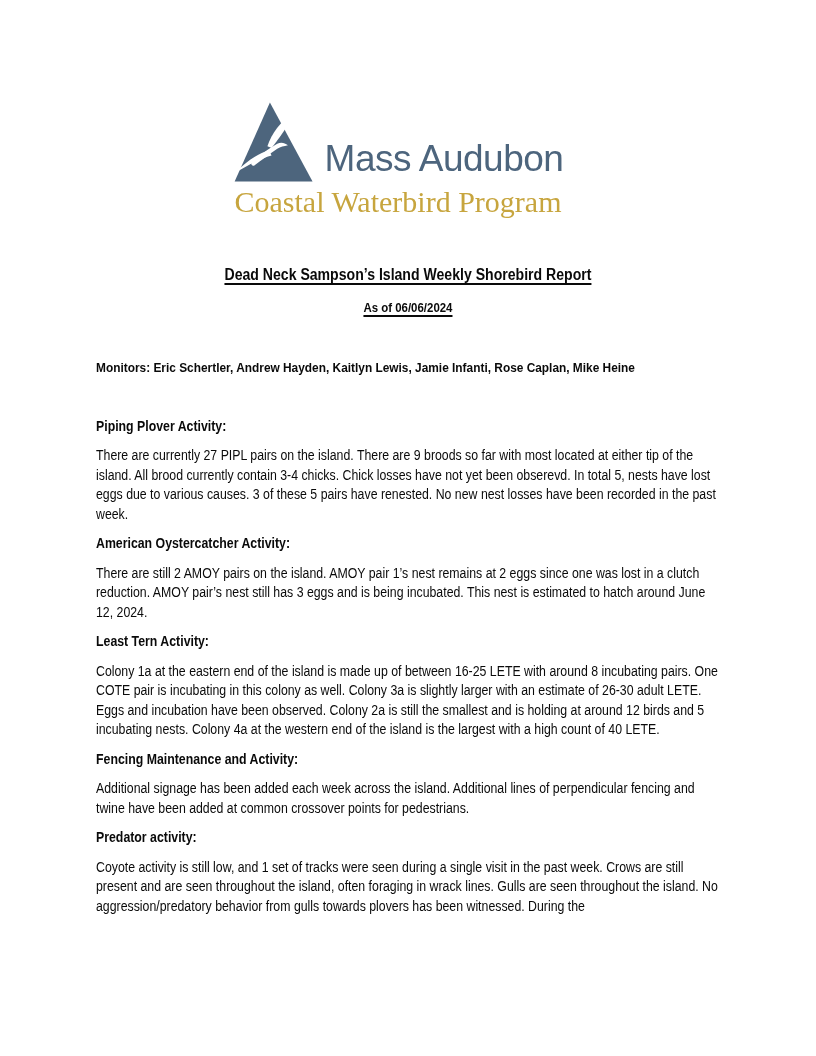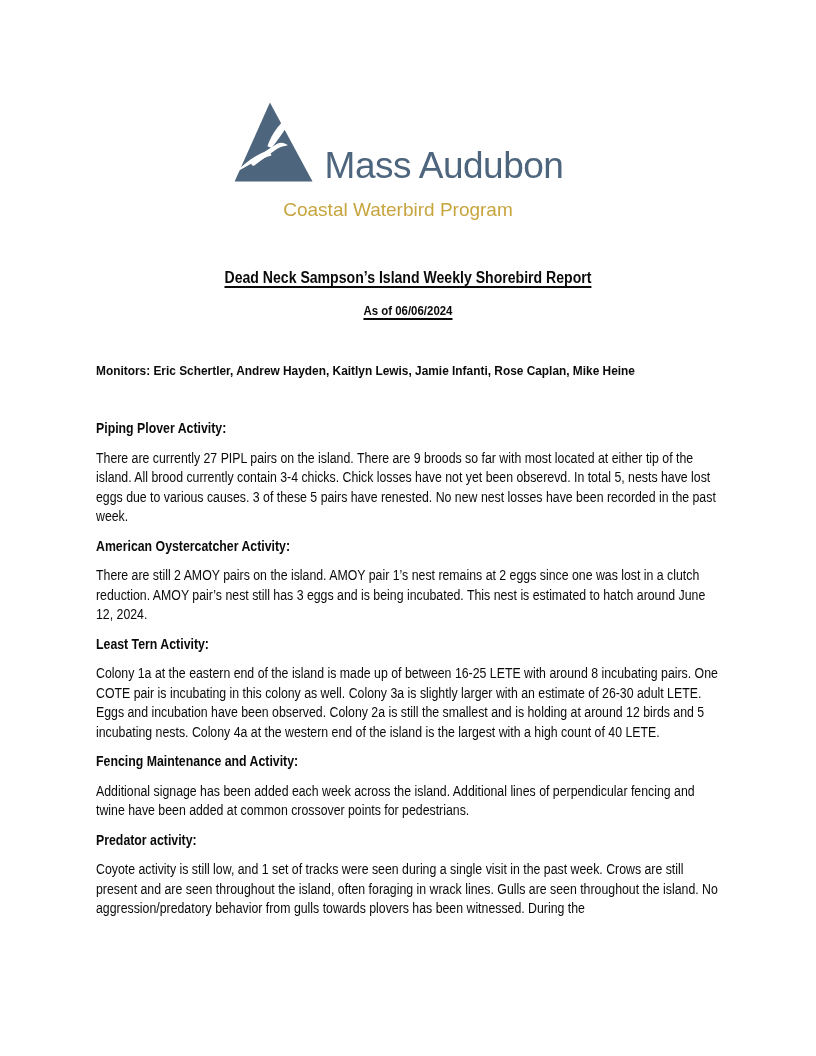--- a/index.html
+++ b/index.html
@@ -29,29 +29,30 @@
     gap: 10px;
   }
   .logo-mark { display: block; }
   .org-wordmark {
     font-family: "Liberation Sans", sans-serif;
     font-size: 37px;
     font-weight: 400;
     letter-spacing: -0.5px;
     color: #4d657d;
     line-height: 1;
+    margin-bottom: 7px;
     white-space: nowrap;
   }
   .program-name {
-    font-family: Liberation Sans, sans-serif;
-    font-size: 19px;
+    font-family: Liberation Serif, serif;
+    font-size: 30px;
     font-weight: 500;
     color: #c7a53e;
     line-height: 1.1;
-    margin-top: 16px;
+    margin-top: 1px;
     white-space: nowrap;
   }
 
   
   .doc-text {
     width: 709px;
     transform: scaleX(0.88);
     transform-origin: 0 0;
   }
 

